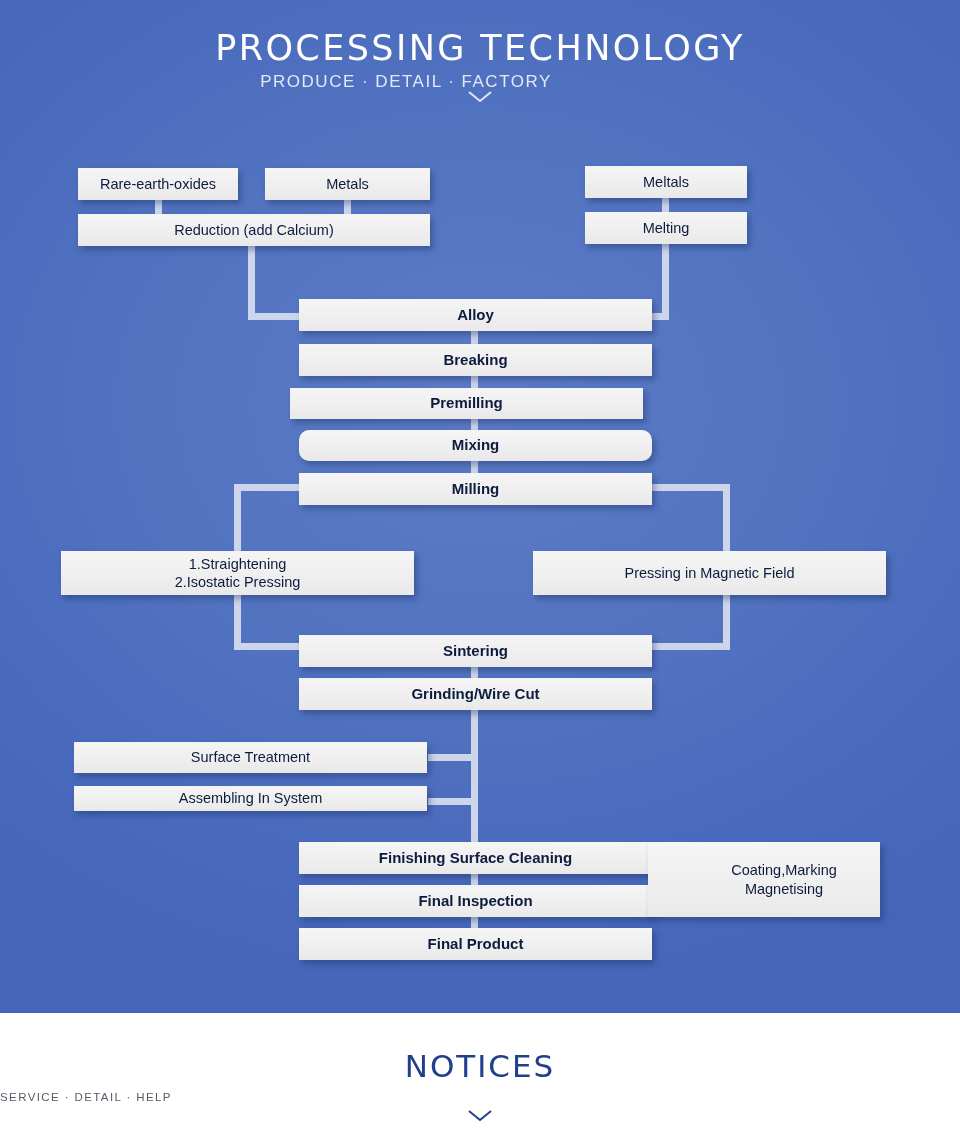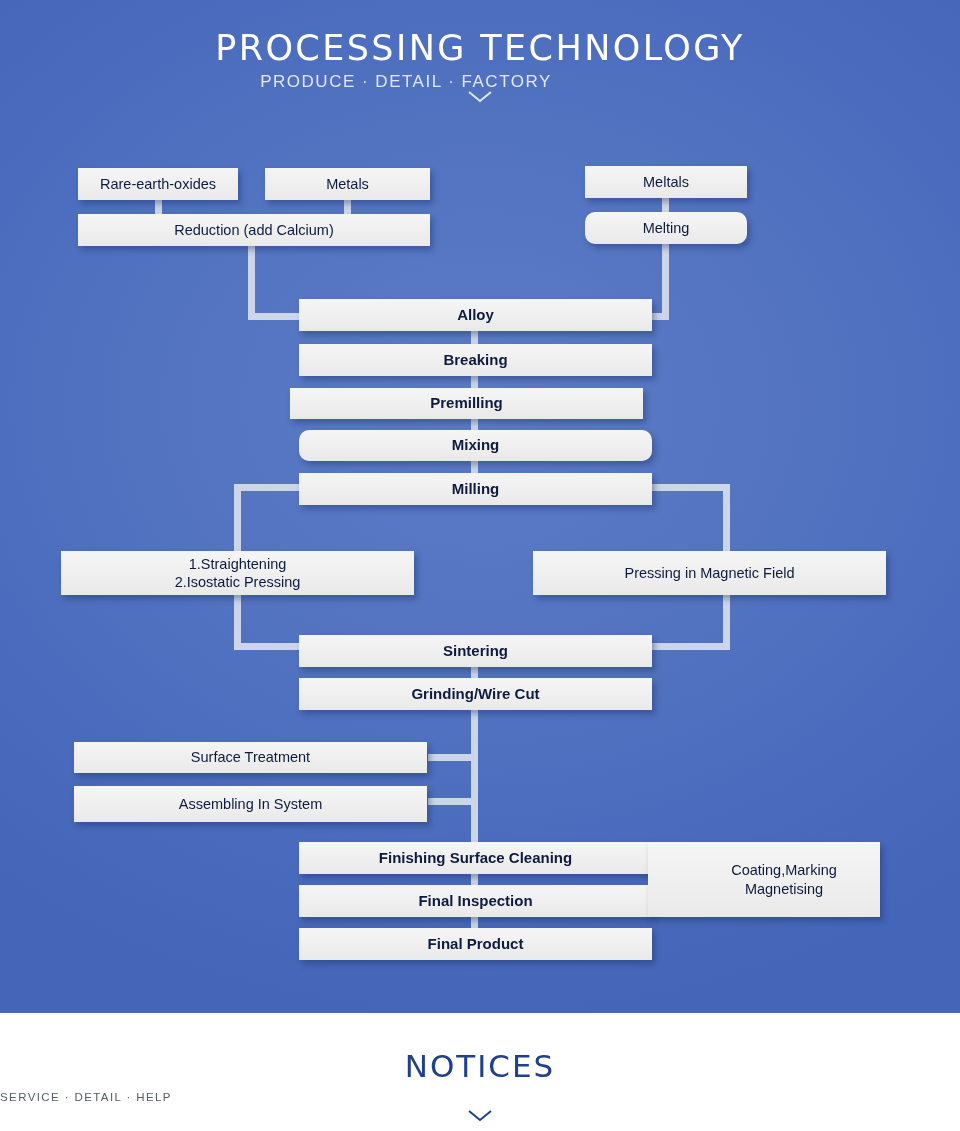--- a/index.html
+++ b/index.html
@@ -176,21 +176,21 @@
     <div class="conn" style="left:652px; top:898px; width:22px; height:8px;"></div>
 
     <div class="node" style="left:78px; top:168px; width:160px; height:32px;">Rare-earth-oxides</div>
 
     <div class="node" style="left:265px; top:168px; width:165px; height:32px;">Metals</div>
 
     <div class="node" style="left:78px; top:214px; width:352px; height:32px;">Reduction (add Calcium)</div>
 
     <div class="node" style="left:585px; top:166px; width:162px; height:32px;">Meltals</div>
 
-    <div class="node" style="left:585px; top:212px; width:162px; height:32px;border-radius:10px;">Melting</div>
+    <div class="node" style="left:585px; top:212px; width:162px; height:32px;">Melting</div>
 
     <div class="node bold" style="left:299px; top:299px; width:353px; height:32px;">Alloy</div>
 
     <div class="node bold" style="left:299px; top:344px; width:353px; height:32px;">Breaking</div>
 
     <div class="node bold" style="left:290px; top:388px; width:353px; height:31px;">Premilling</div>
 
     <div class="node bold" style="left:299px; top:430px; width:353px; height:31px;border-radius:10px;">Mixing</div>
 
     <div class="node bold" style="left:299px; top:473px; width:353px; height:32px;">Milling</div>
@@ -199,21 +199,21 @@
 2.Isostatic Pressing</div>
 
     <div class="node" style="left:533px; top:551px; width:353px; height:44px;">Pressing in Magnetic Field</div>
 
     <div class="node bold" style="left:299px; top:635px; width:353px; height:32px;text-align:right;">Sintering</div>
 
     <div class="node bold" style="left:299px; top:678px; width:353px; height:32px;text-align:center;">Grinding/Wire Cut</div>
 
     <div class="node" style="left:74px; top:742px; width:353px; height:31px;">Surface Treatment</div>
 
-    <div class="node" style="left:74px; top:786px; width:353px; height:36px;text-align:center;">Assembling In System</div>
+    <div class="node" style="left:74px; top:786px; width:353px; height:25px;text-align:center;">Assembling In System</div>
 
     <div class="node bold" style="left:299px; top:842px; width:353px; height:32px;">Finishing Surface Cleaning</div>
 
     <div class="node bold" style="left:299px; top:885px; width:353px; height:32px;">Final Inspection</div>
 
     <div class="node bold" style="left:299px; top:928px; width:353px; height:32px;">Final Product</div>
 
     <div class="node" style="left:648px; top:842px; width:232px; height:75px;padding-left:40px;">Coating,Marking
 Magnetising</div>
 

